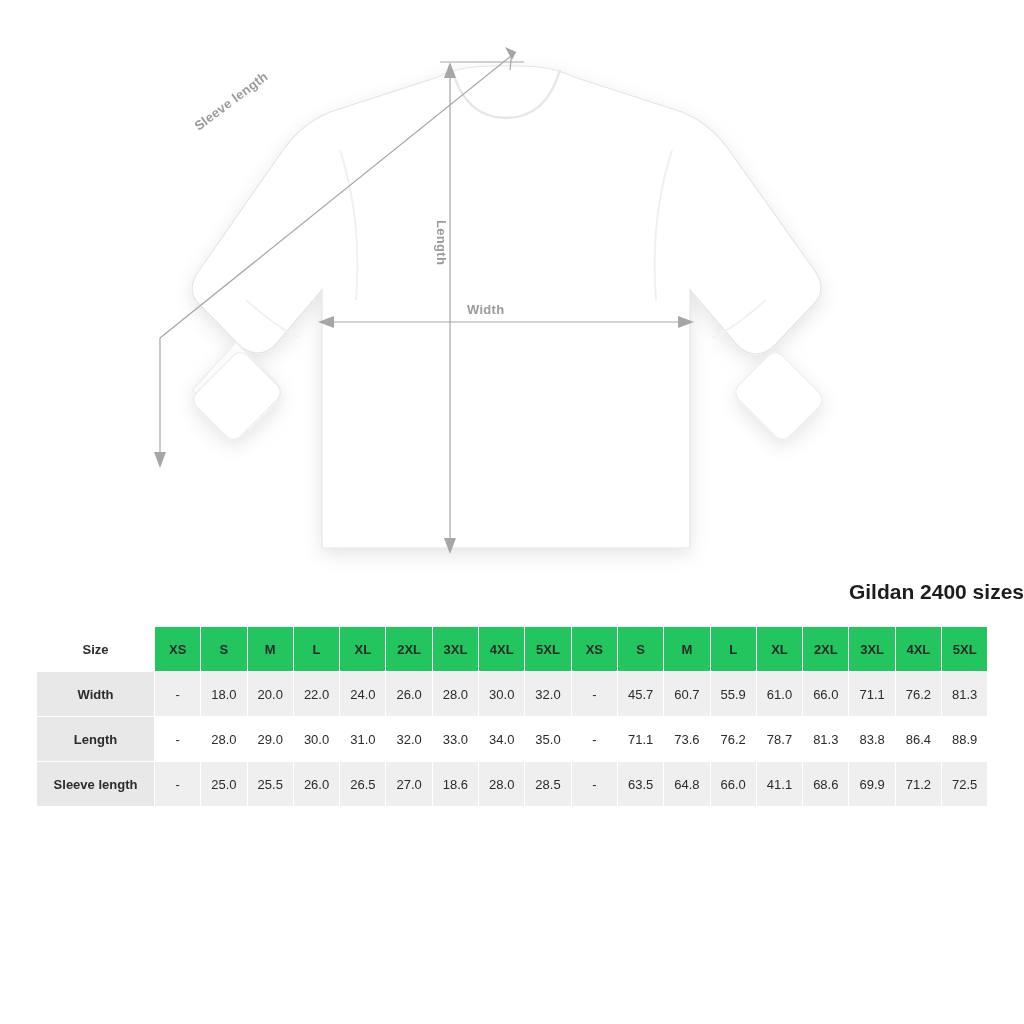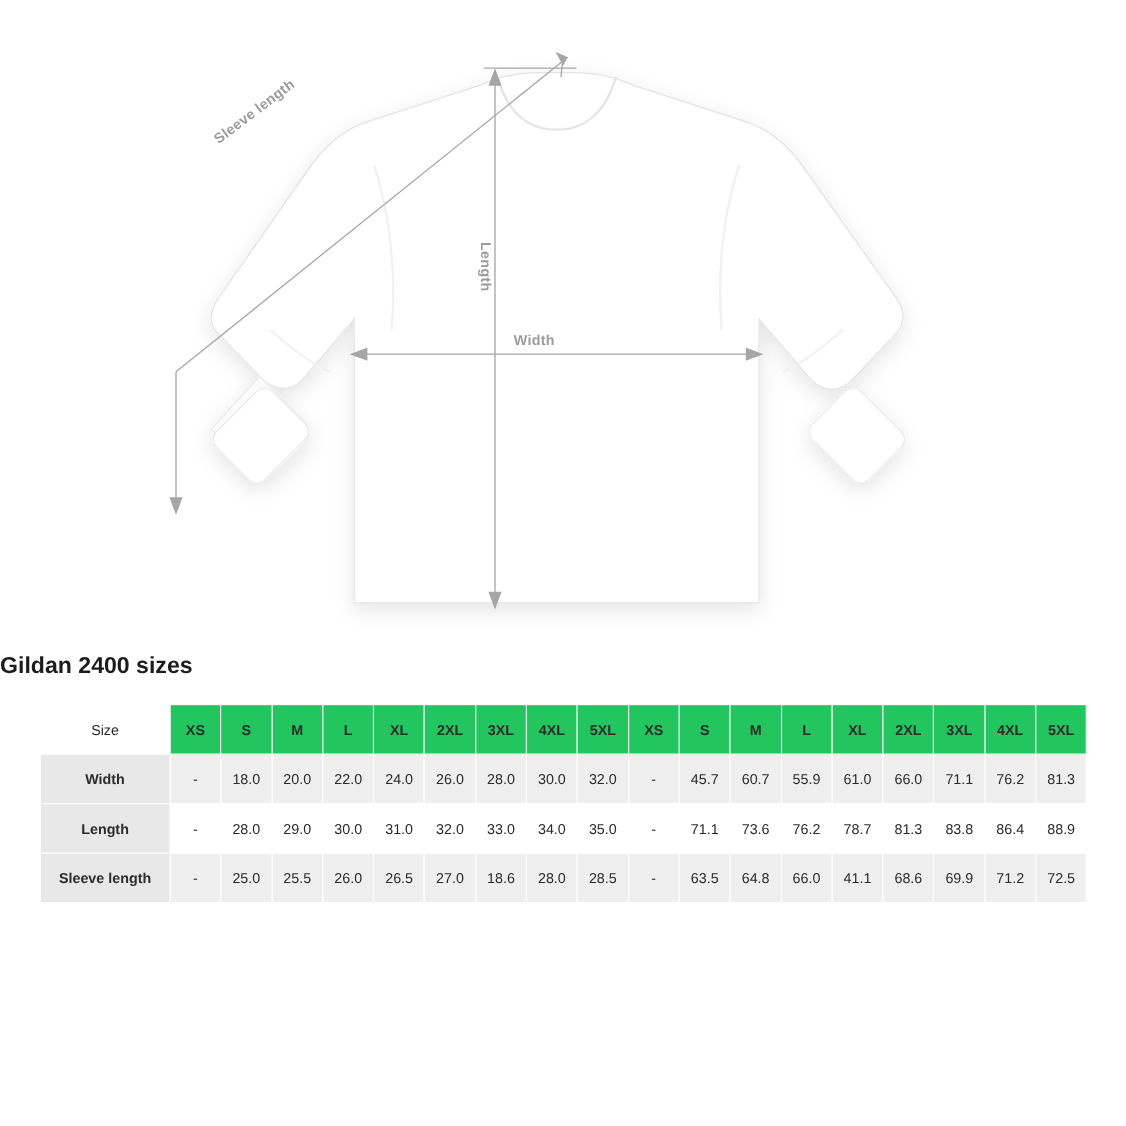--- a/index.html
+++ b/index.html
@@ -46,22 +46,21 @@
     transform: rotate(90deg);
     transform-origin: left top;
   }
   .label-width {
     left: 467px;
     top: 302px;
   }
 
   
   .title-block {
-    text-align: left;
-    margin-top: 14px;
+    text-align: right;
   }
   .chart-title {
     font-size: 21px;
     font-weight: bold;
     color: #1d1d1d;
     margin: 0 0 10px 0;
   }
   .chart-note {
     font-size: 12.5px;
     font-style: italic;
@@ -109,21 +108,21 @@
     background: #e8e8e8;
   }
   .head-row td {
     background: #22c55e;
     font-weight: bold;
     font-size: 13.5px;
     color: #1d1d1d;
   }
   .head-row td.rowlabel-head {
     background: #ffffff;
-    font-weight: normal;
+    font-weight: bold;
   }
   .row-odd td {
     background: #efefef;
   }
   .row-even td {
     background: #ffffff;
   }
   td.rowlabel {
     font-weight: bold;
     font-size: 13.5px;

